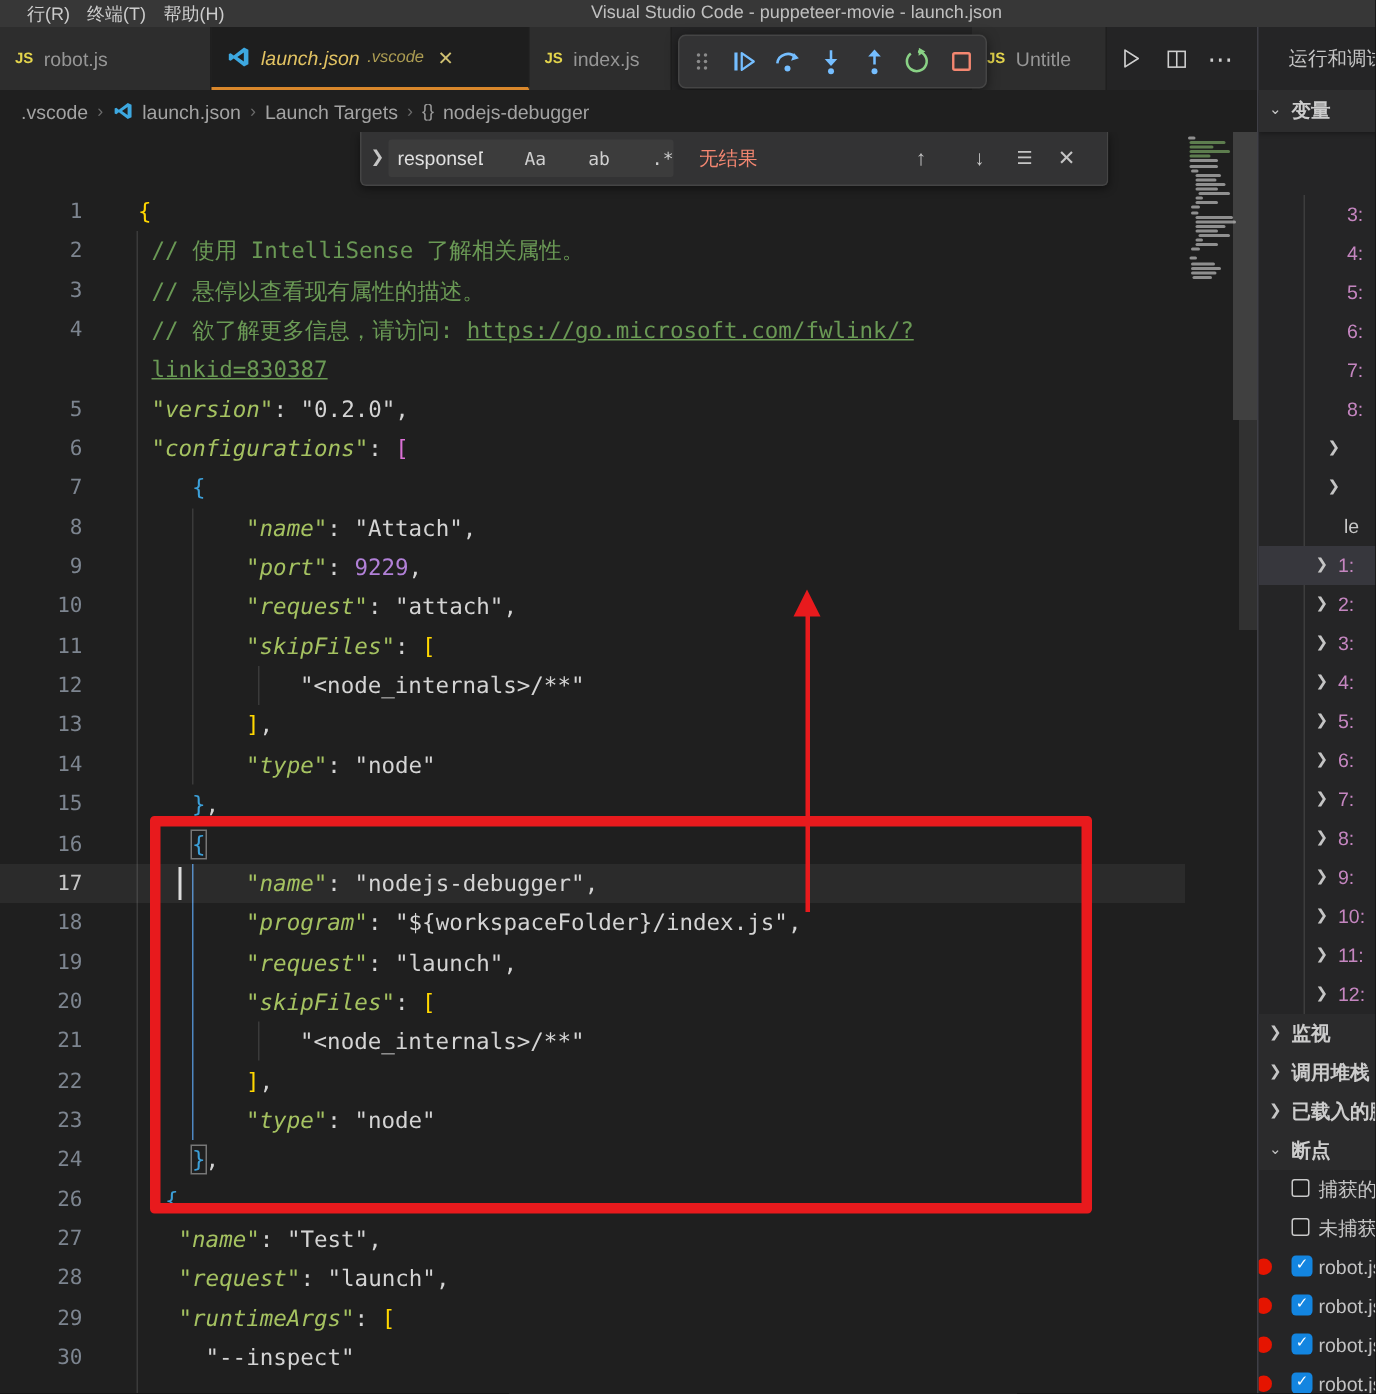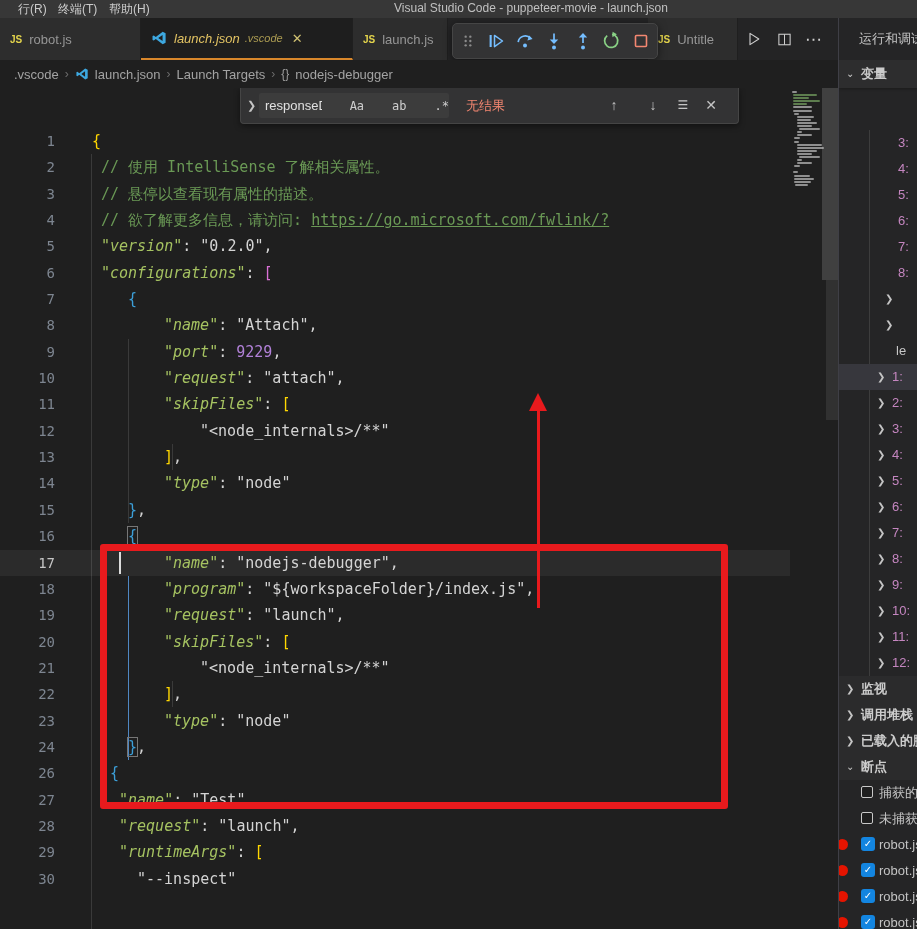--- a/index.html
+++ b/index.html
@@ -111,21 +111,21 @@
         <svg width="16" height="14" viewBox="0 0 23 20">
             <path fill-rule="evenodd" fill="#3da8e0" d="M16.8 1 L21 3.1 V16.9 L16.8 19 L6.9 11.4 4 13.7 2.2 12.8 V7.2 L4 6.3 6.9 8.6 Z M16.6 5.6 L10.4 10 16.6 14.4 Z"></path>
           </svg>
       </span>
       <span class="label">launch.json</span>
       <span class="desc">.vscode</span>
       <span class="close-x">✕</span>
     </div>
     <div class="tab" style="left:353px;width:95px">
       <span class="js-badge">JS</span>
-      <span class="label">launch.js</span>
+      <span class="label">index.js</span>
     </div>
     <div class="tab" style="left:648px;width:90px;background:#2d2d2d">
       <span class="js-badge">JS</span>
       <span class="label">Untitle</span>
     </div>
 
     <div class="tab-action" style="left:740px">
       <svg width="16" height="16" viewBox="0 0 20 20">
           <path d="M5 3 L16 10 L5 17 Z" fill="none" stroke="#cfcfcf" stroke-width="1.4" stroke-linejoin="round"></path>
         </svg>
@@ -227,20 +227,24 @@
           <span class="ln">2</span>
           <span class="code" style="padding-left: 46px;"><span class="tk-c">// 使用 IntelliSense 了解相关属性。</span></span>
         </div>
         <div class="row">
           <span class="ln">3</span>
           <span class="code" style="padding-left: 46px;"><span class="tk-c">// 悬停以查看现有属性的描述。</span></span>
         </div>
         <div class="row">
           <span class="ln">4</span>
           <span class="code" style="padding-left: 46px;"><span class="tk-c">// 欲了解更多信息，请访问: </span><span class="tk-cu">https://go.microsoft.com/fwlink/?</span></span>
+        </div>
+        <div class="row">
+          <span class="ln"></span>
+          <span class="code" style="padding-left: 46px;"><span class="tk-cu">linkid=830387</span></span>
         </div>
         <div class="row">
           <span class="ln">5</span>
           <span class="code" style="padding-left: 46px;"><span class="tk-k">"version"</span><span class="tk-p">: </span><span class="tk-s">"0.2.0"</span><span class="tk-p">,</span></span>
         </div>
         <div class="row">
           <span class="ln">6</span>
           <span class="code" style="padding-left: 46px;"><span class="tk-k">"configurations"</span><span class="tk-p">: </span><span class="tk-b2">[</span></span>
         </div>
         <div class="row">

